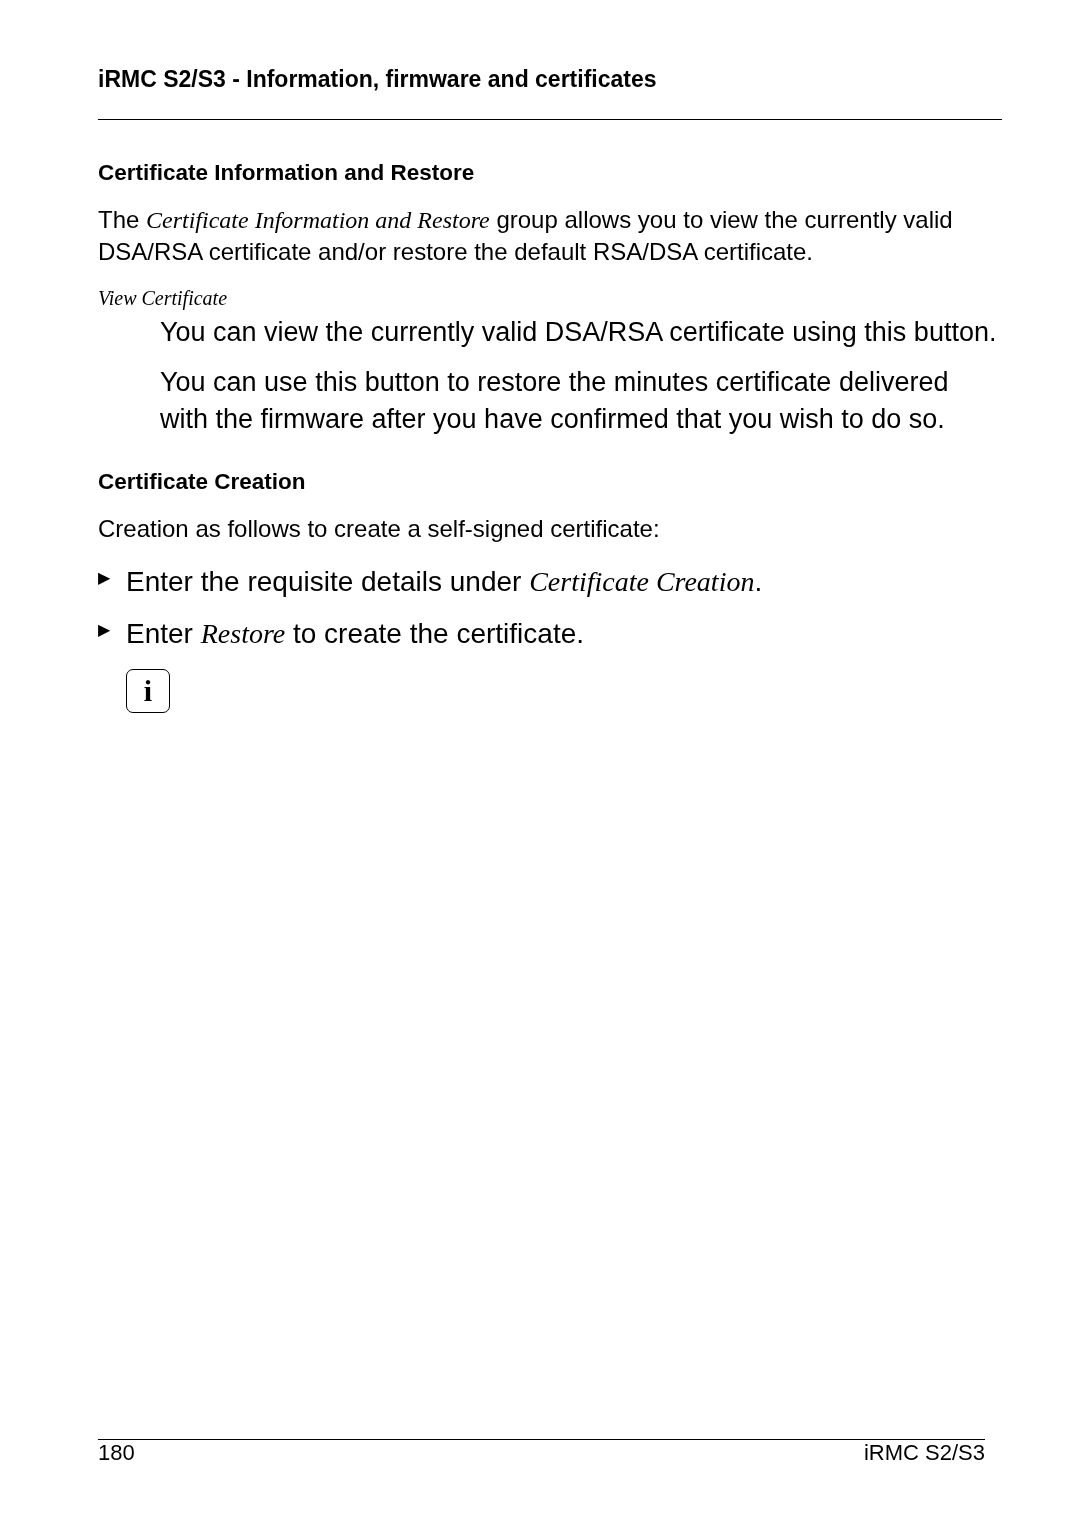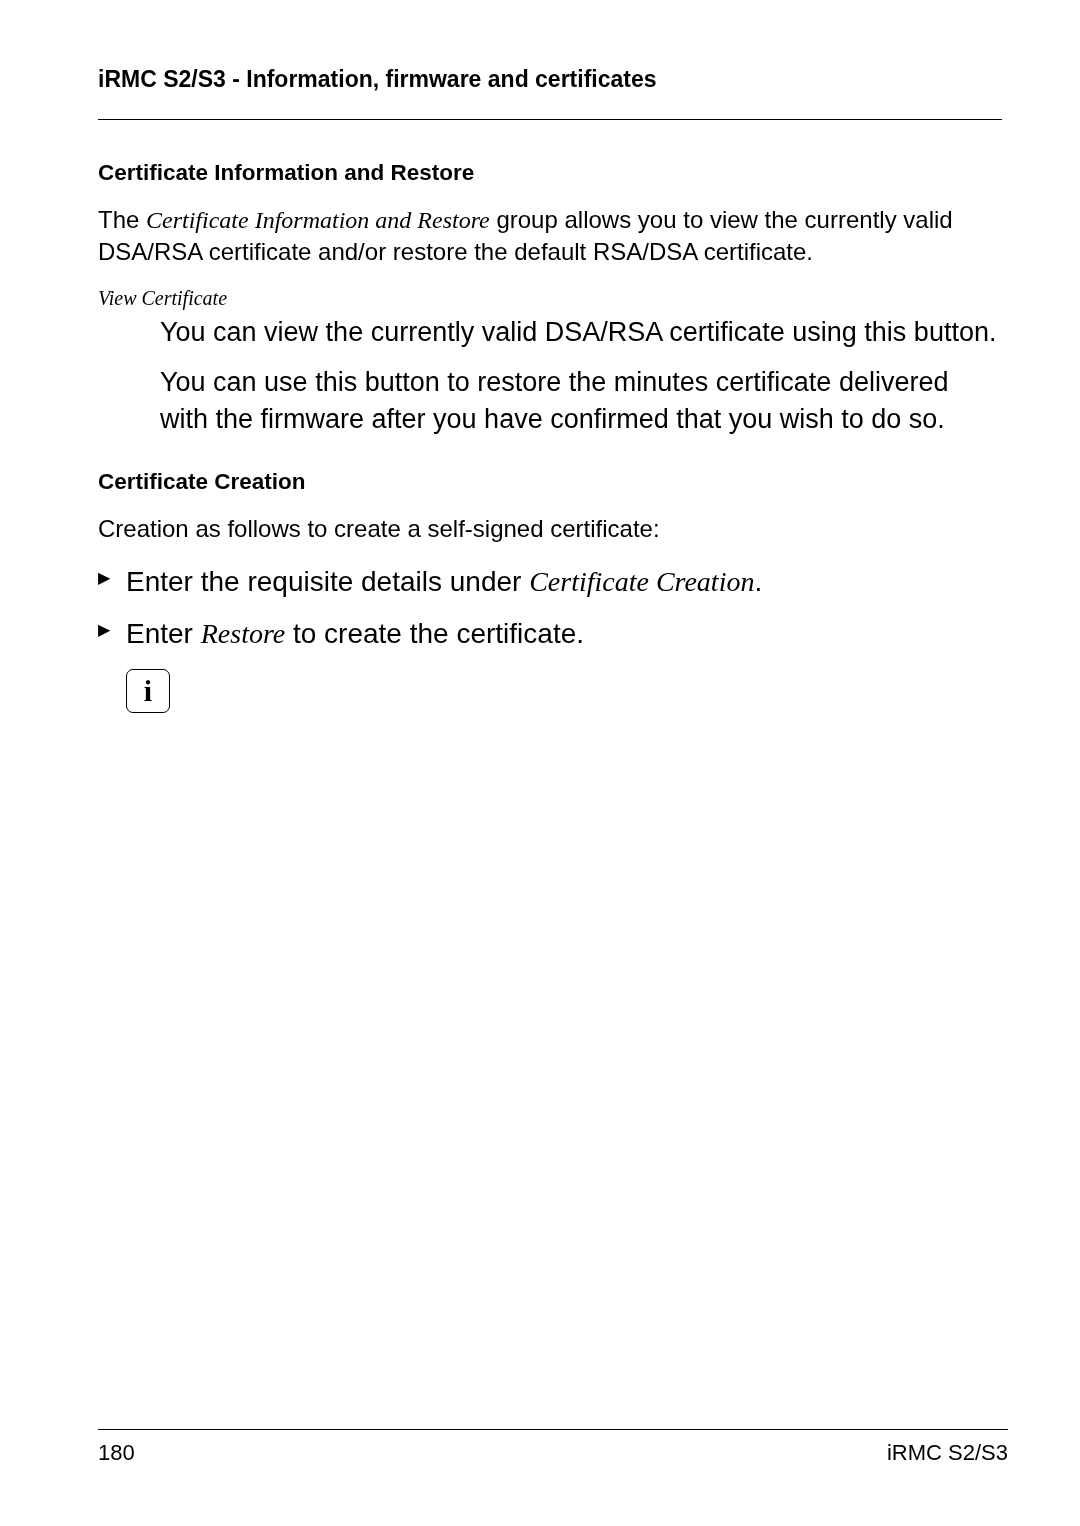--- a/index.html
+++ b/index.html
@@ -83,24 +83,23 @@
   .note-text-group { flex: 1; }
   .note-text {
     font-size: 22.5px;
     line-height: 1.35;
     margin-bottom: 18px;
   }
   .bold { font-weight: bold; }
   .footer {
     position: absolute;
     left: 98px;
-    right: 72px;
+    right: 95px;
     bottom: 60px;
     border-top: 1.5px solid #000;
-    padding-top: 10px;
     display: flex;
     justify-content: space-between;
     font-size: 22px;
   }
   .serif-italic {
     font-family: "Times New Roman", Times, serif;
     font-style: italic;
   }
 </style>
 </head>

